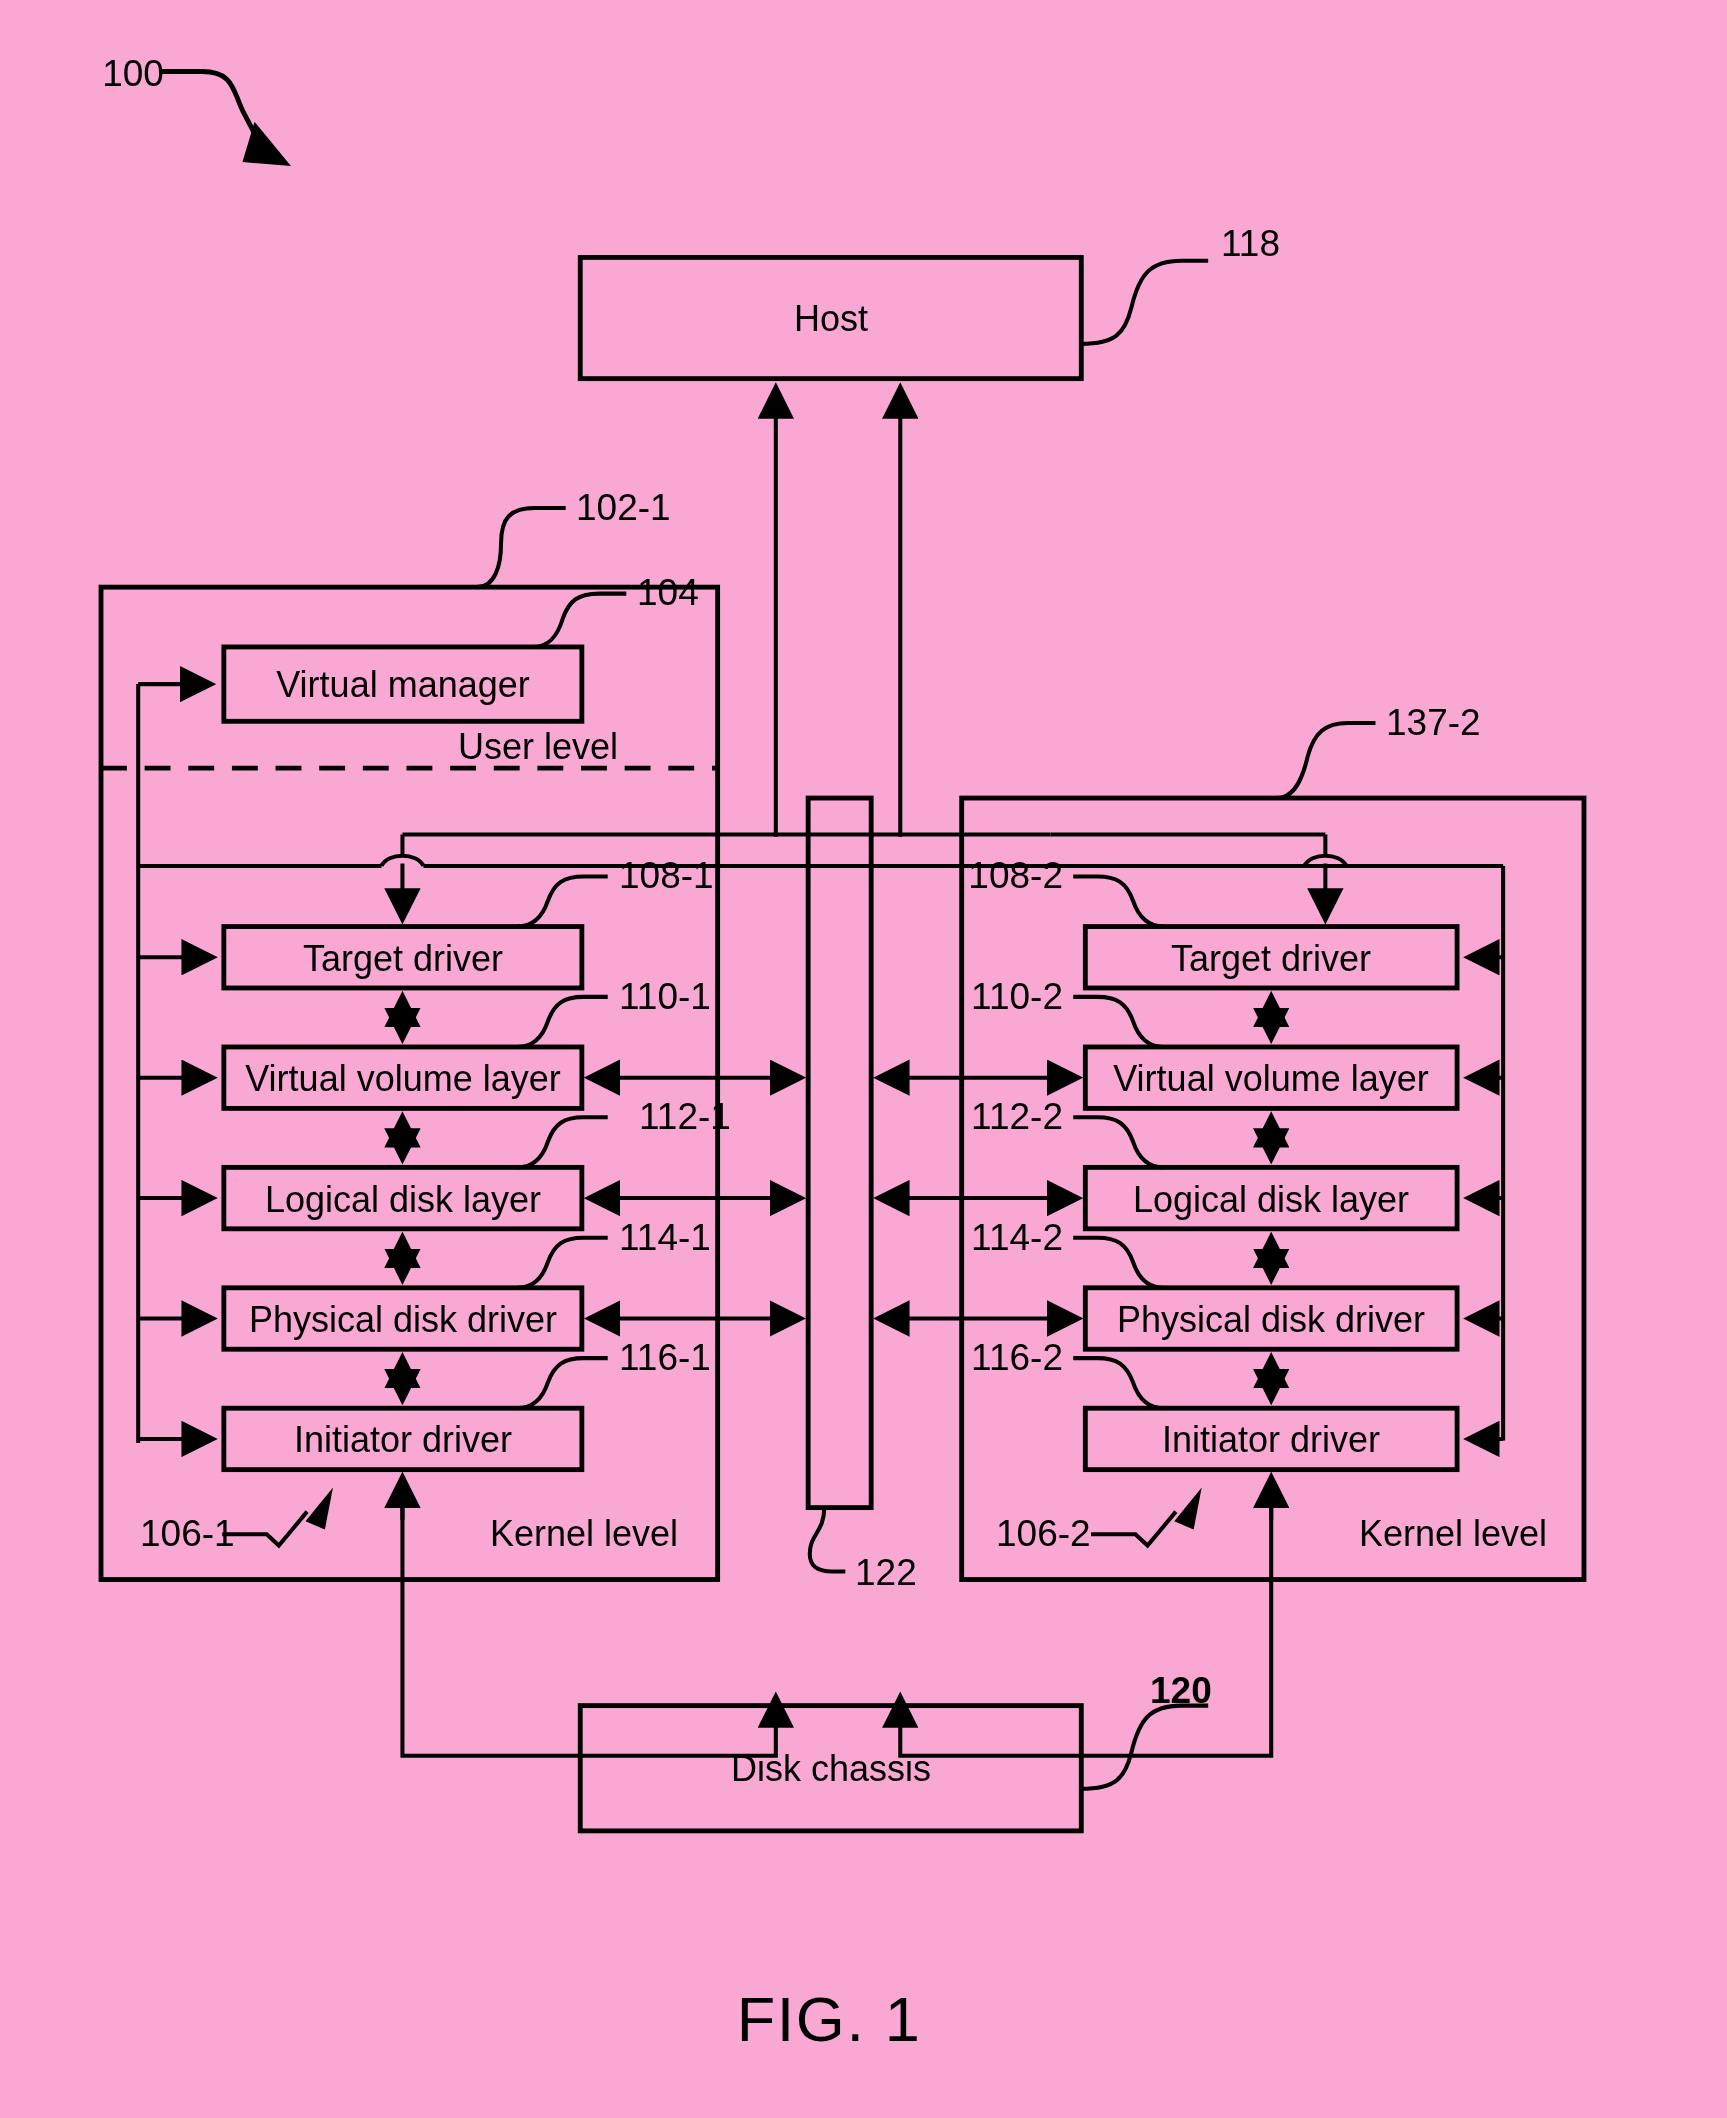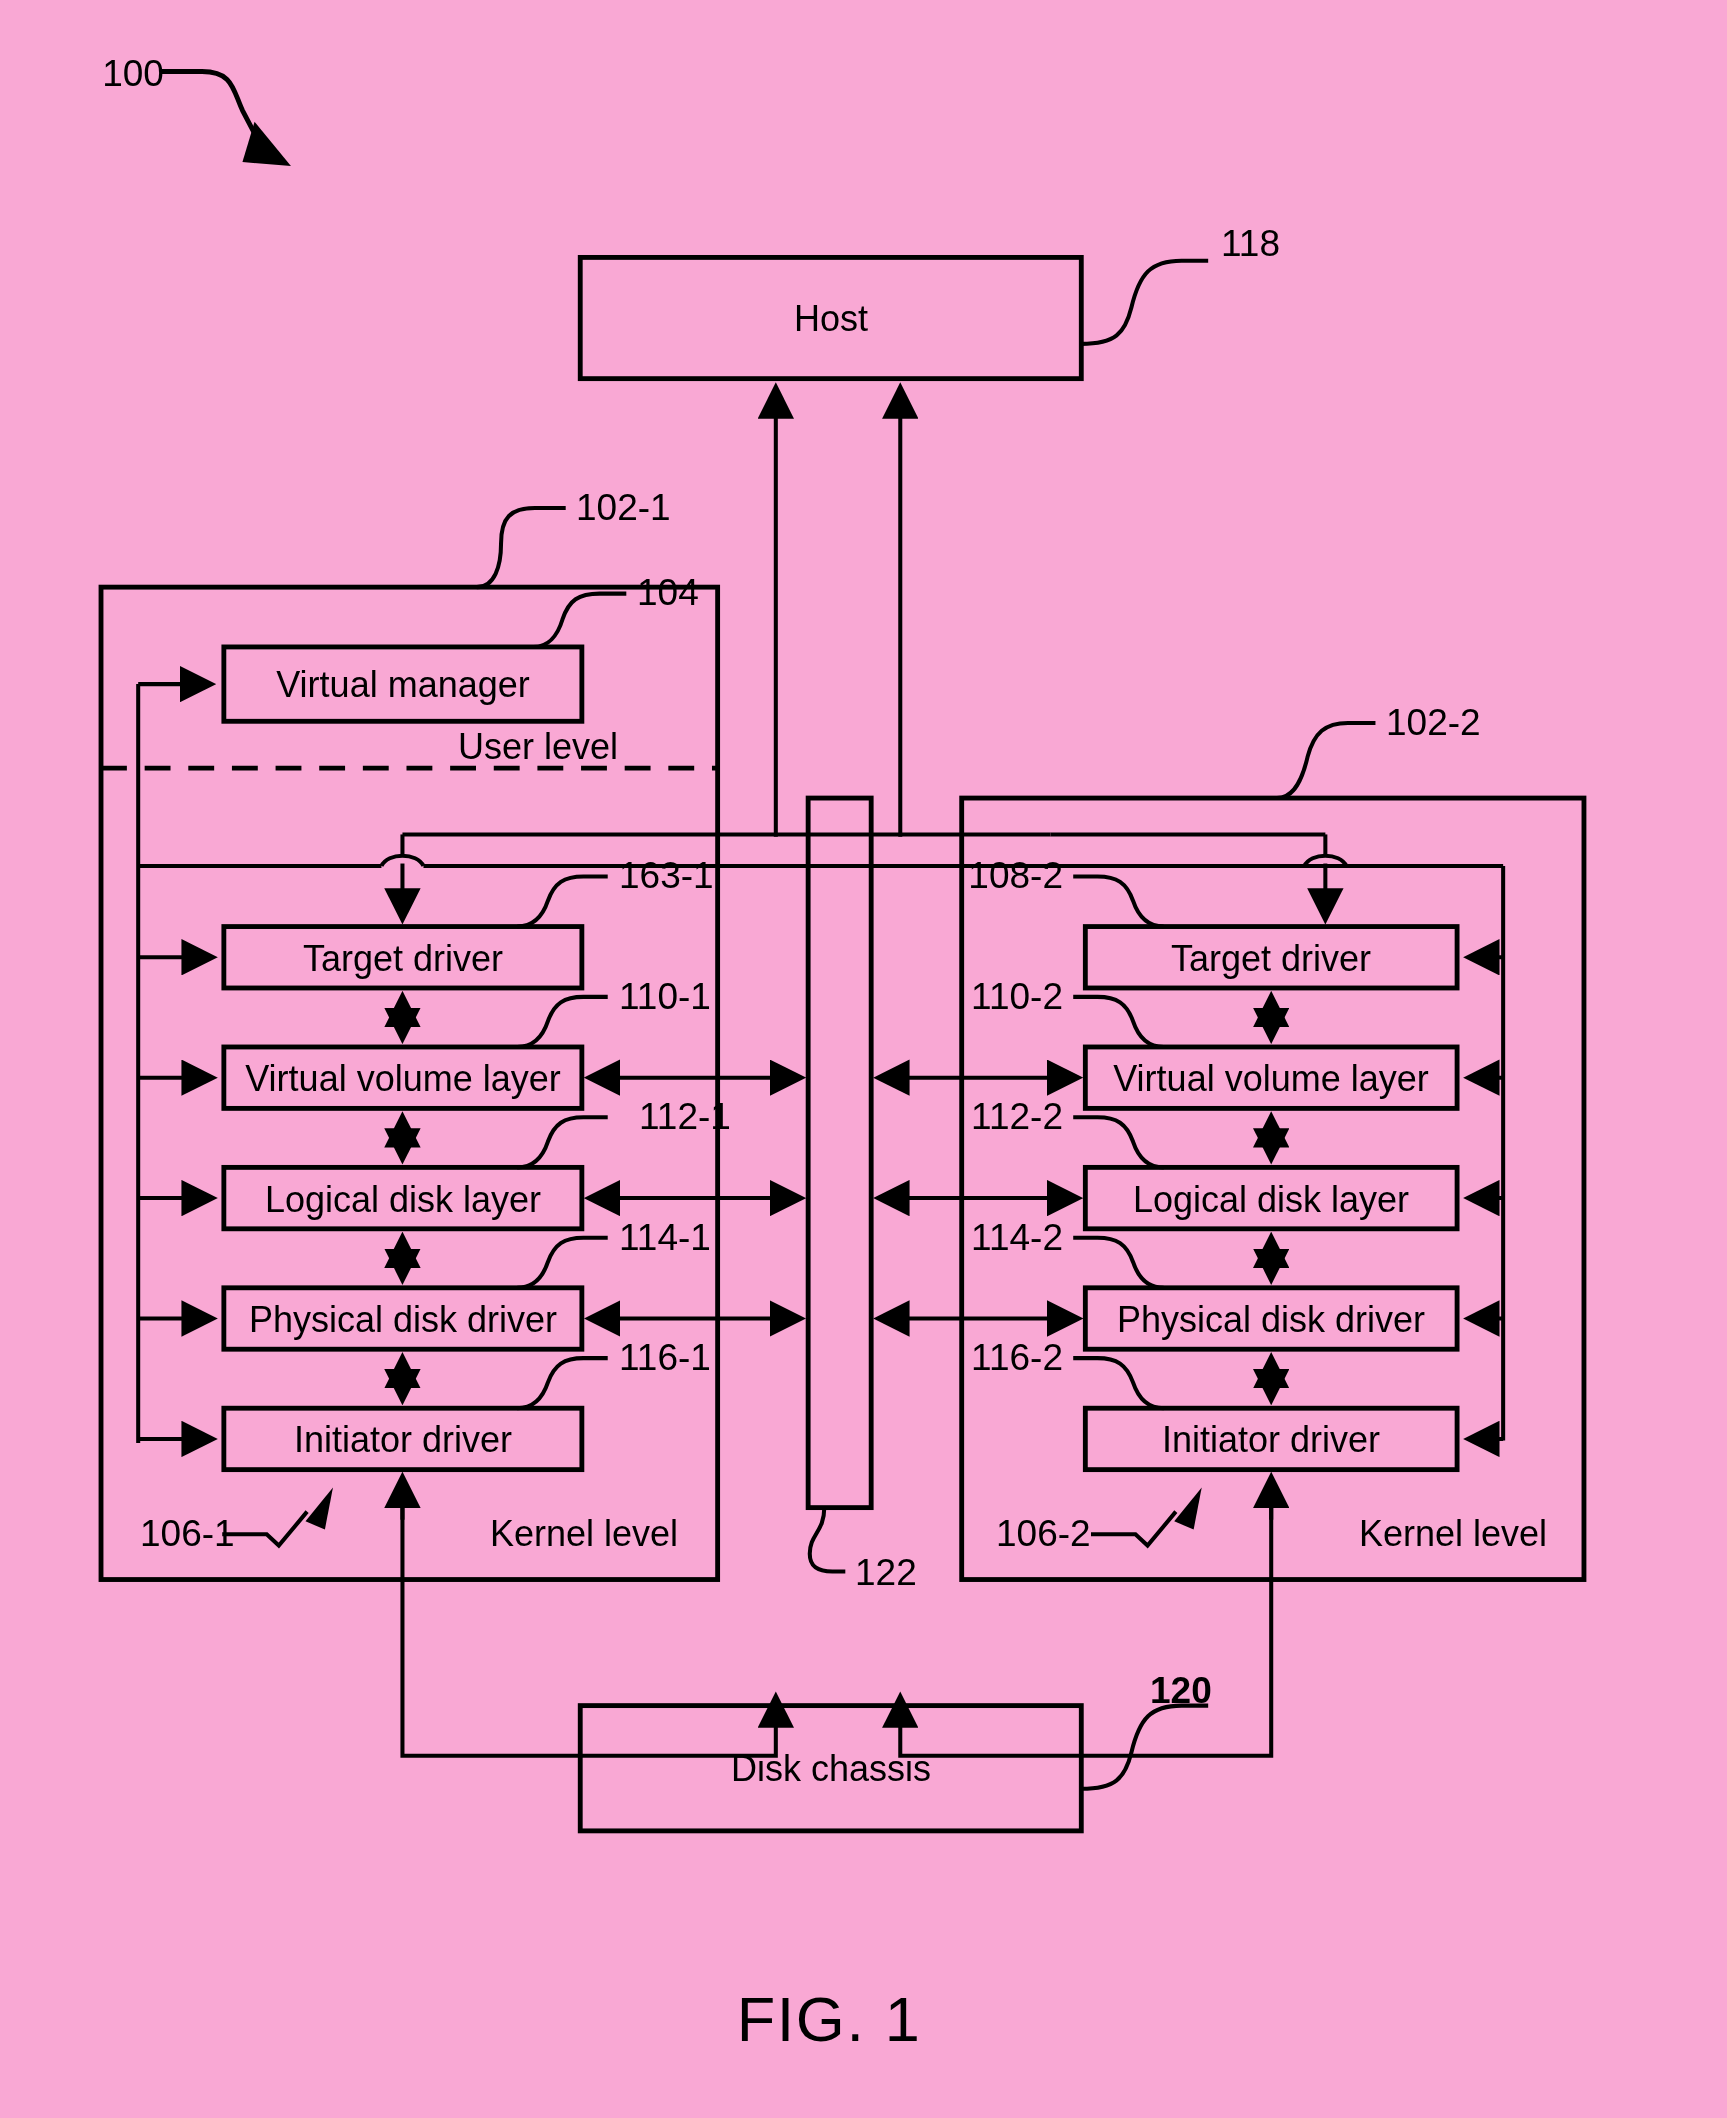--- a/index.html
+++ b/index.html
@@ -150,36 +150,36 @@
   <div class="lbl ref ctr" style="left:133px;top:74px;">100</div>
 
   <div class="lbl boxtext ctr" style="left:831px;top:319px;">Host</div>
   <div class="lbl ref lft" style="left:1221px;top:244px;">118</div>
 
   <div class="lbl ref lft" style="left:576px;top:508px;">102-1</div>
   <div class="lbl ref lft" style="left:637px;top:593px;">104</div>
   <div class="lbl boxtext ctr" style="left:403px;top:685px;">Virtual manager</div>
   <div class="lbl leveltext" style="left:538px;top:726px;transform:translate(-50%,0);">User level</div>
 
-  <div class="lbl ref lft" style="left:619px;top:876px;">163-1</div>
+  <div class="lbl ref lft" style="left:619px;top:876px;">108-1</div>
   <div class="lbl ref lft" style="left:619px;top:997px;">110-1</div>
   <div class="lbl ref lft" style="left:619px;top:1117px;margin-left:20px;">112-1</div>
   <div class="lbl ref lft" style="left:619px;top:1238px;">114-1</div>
   <div class="lbl ref lft" style="left:619px;top:1358px;">116-1</div>
 
   <div class="lbl boxtext ctr" style="left:403px;top:959px;">Target driver</div>
   <div class="lbl boxtext ctr" style="left:403px;top:1079px;">Virtual volume layer</div>
   <div class="lbl boxtext ctr" style="left:403px;top:1200px;">Logical disk layer</div>
   <div class="lbl boxtext ctr" style="left:403px;top:1320px;">Physical disk driver</div>
   <div class="lbl boxtext ctr" style="left:403px;top:1440px;">Initiator driver</div>
 
   <div class="lbl ref lft" style="left:140px;top:1534px;">106-1</div>
   <div class="lbl leveltext ctr" style="left:584px;top:1534px;">Kernel level</div>
 
-  <div class="lbl ref lft" style="left:1386px;top:723px;">102-2</div>
+  <div class="lbl ref lft" style="left:1386px;top:723px;">137-2</div>
 
   <div class="lbl ref" style="left:1063px;top:876px;transform:translate(-100%,-50%);">108-2</div>
   <div class="lbl ref" style="left:1063px;top:997px;transform:translate(-100%,-50%);">110-2</div>
   <div class="lbl ref" style="left:1063px;top:1117px;transform:translate(-100%,-50%);">112-2</div>
   <div class="lbl ref" style="left:1063px;top:1238px;transform:translate(-100%,-50%);">114-2</div>
   <div class="lbl ref" style="left:1063px;top:1358px;transform:translate(-100%,-50%);">116-2</div>
 
   <div class="lbl boxtext ctr" style="left:1271px;top:959px;">Target driver</div>
   <div class="lbl boxtext ctr" style="left:1271px;top:1079px;">Virtual volume layer</div>
   <div class="lbl boxtext ctr" style="left:1271px;top:1200px;">Logical disk layer</div>

